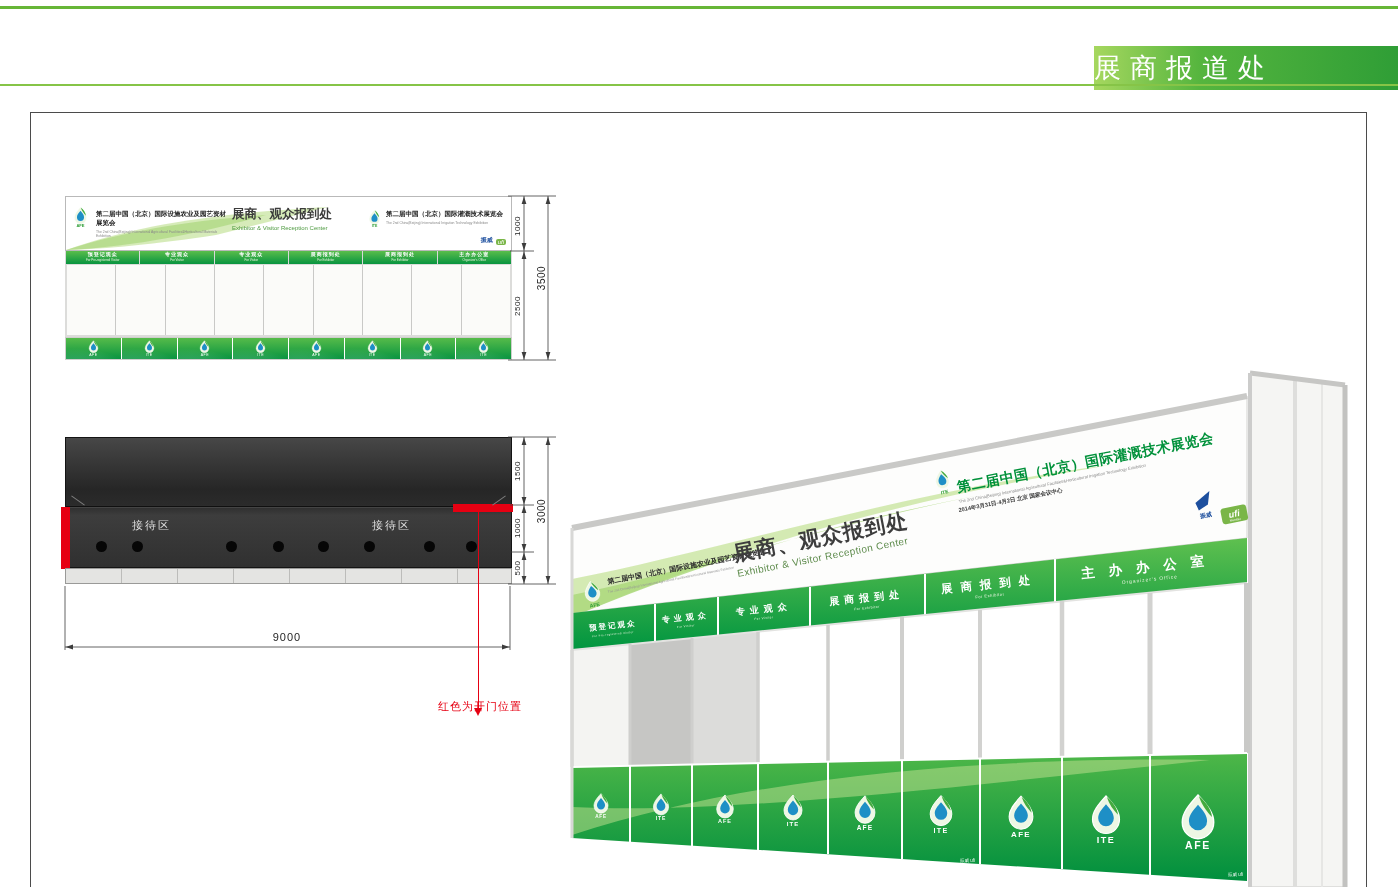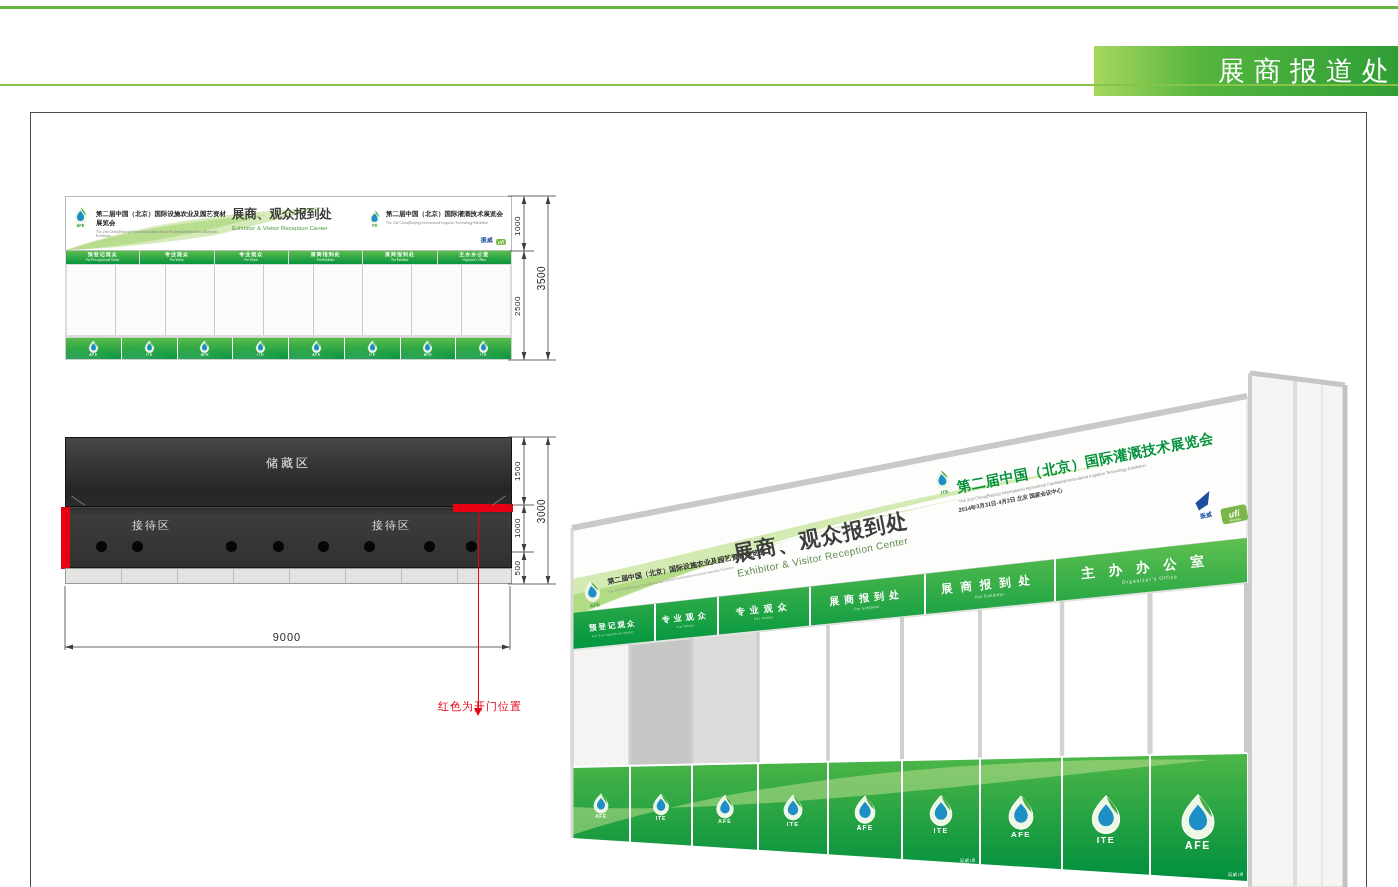--- a/index.html
+++ b/index.html
@@ -2,23 +2,23 @@
 <html><head>
 <meta charset="utf-8">
 <style>
   * { margin:0; padding:0; box-sizing:border-box; }
   body { font-family:"Liberation Sans","DejaVu Sans",sans-serif; background:#fff; }
   .page { position:relative; width:1398px; height:887px; overflow:hidden; background:#fff; }
   .abs { position:absolute; }
 
   
   .top-line { left:0; top:6px; width:1398px; height:3px; background:#67b637; }
-  .banner { left:1094px; top:46px; width:304px; height:50px;
+  .banner { left:1094px; top:46px; width:304px; height:44px;
             background:linear-gradient(90deg,#a6d75f 0%,#55b53e 35%,#2f9e36 100%);
-            display:flex; align-items:center; justify-content:flex-end; }
+            display:flex; align-items:center; justify-content:flex-start; }
   .banner-text { color:#fff; font-size:27px; letter-spacing:9px; }
   .rule { left:0; top:84px; width:1398px; height:2px; background:#86c447; }
   .frame { left:30px; top:112px; width:1337px; height:800px; border:1px solid #4b4b4b; background:#fff; }
 
   
   .elev-header { left:65px; top:196px; width:447px; height:55px; background:#fff; border:1px solid #b9b9b9; }
   .elev-swoosh { left:0; top:0; }
   .elev-afe { left:7px; top:9px; }
   .elev-left { left:30px; top:13px; width:136px; }
   .elev-left-cn { font-size:6.5px; font-weight:bold; color:#222; line-height:1.35; }
@@ -239,21 +239,20 @@
         <polygon points="13.6,160 16,167.4 18.4,160"></polygon>
       <polygon points="37.6,12 40,4.6 42.4,12"></polygon>
         <polygon points="37.6,160 40,167.4 42.4,160"></polygon>
     </g>
     <text x="12" y="34" transform="rotate(-90 12 34)" class="dimtxt">1000</text>
     <text x="12" y="114" transform="rotate(-90 12 114)" class="dimtxt">2500</text>
     <text x="37" y="86" transform="rotate(-90 37 86)" class="dimtxt big">3500</text>
   </svg>
 
   <div class="abs plan">
-    <div class="abs plan-storage">储藏区</div>
     <div class="abs plan-divider"></div>
     <div class="abs plan-rec left">接待区</div>
     <div class="abs plan-rec right">接待区</div>
     <div class="abs red-bar-left"></div>
     <div class="abs red-bar-right"></div>
     <div class="abs diag" style="left:4px;top:62px;transform:rotate(35deg)"></div>
     <div class="abs diag" style="right:4px;top:62px;transform:rotate(-35deg)"></div>
     <div class="abs plan-dot" style="left:30px"></div>
     <div class="abs plan-dot" style="left:66px"></div>
     <div class="abs plan-dot" style="left:160px"></div>

